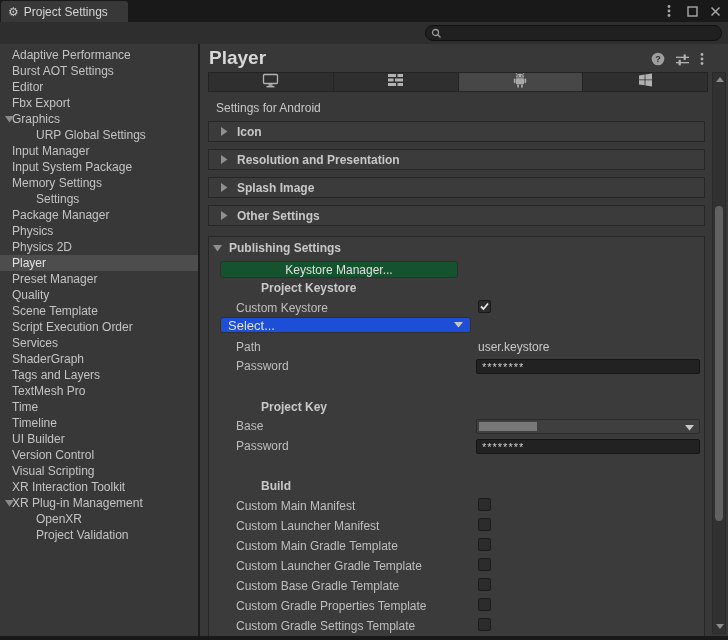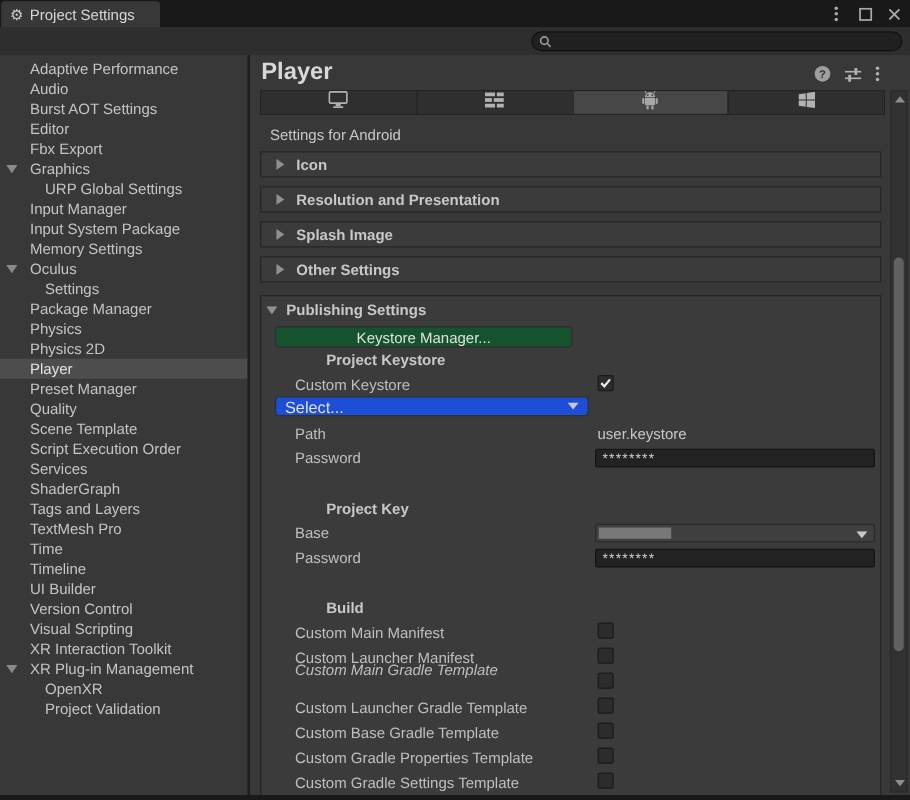--- a/index.html
+++ b/index.html
@@ -23,21 +23,21 @@
   .searchbox input { background:transparent; border:none; outline:none; color:#cccccc; font-size:11px;
                      width:260px; font-family:inherit; }
 
   
   .bodyrow { position:absolute; top:44px; left:0; right:0; bottom:4px; display:flex; }
   .bottombar { position:absolute; left:0; right:0; bottom:0; height:4px; background:#191919; }
 
   
   .sidebar { width:200px; background:#383838; border-right:2px solid #1c1c1c; padding-top:3px; overflow:hidden; }
   .side-item { position:relative; height:16px; line-height:16px; font-size:12px; color:#c4c4c4;
-               padding-left:24px; white-space:nowrap; cursor:default; }
+               padding-left:12px; white-space:nowrap; cursor:default; }
   .side-item.child { padding-left:36px; }
   .side-item.selected { background:#4d4d4d; color:#e3e3e3; }
   .side-item .fold { position:absolute; left:5px; top:5px; }
 
   
   .main { position:relative; flex:1; background:#383838; overflow:hidden; }
   .main-title { position:absolute; left:9px; top:3px; font-size:19px; font-weight:bold; color:#d8d8d8; }
   .header-icons { position:absolute; right:24px; top:8px; display:flex; gap:10px; align-items:center; }
 
   .tabbar { position:absolute; left:8px; top:28px; width:500px; height:20px; display:flex;
@@ -124,34 +124,30 @@
           <path d="M6.8 6.8 L9.5 9.5" stroke="#9a9a9a" stroke-width="1.3"></path>
         </svg>
       <input placeholder="" style="">
     </div>
   </div>
 
   <div class="bodyrow">
 
     <div class="sidebar" id="sidebar-list">
         <div class="side-item"><span>Adaptive Performance</span></div>
-        <div class="side-item"><span>Audio</span></div>
         <div class="side-item"><span>Burst AOT Settings</span></div>
         <div class="side-item"><span>Editor</span></div>
         <div class="side-item"><span>Fbx Export</span></div>
         <div class="side-item"><svg class="fold" width="9" height="7">
             <polygon points="0,0 9,0 4.5,6.5" fill="#8a8a8a"></polygon>
           </svg><span>Graphics</span></div>
         <div class="side-item child"><span>URP Global Settings</span></div>
         <div class="side-item"><span>Input Manager</span></div>
         <div class="side-item"><span>Input System Package</span></div>
         <div class="side-item"><span>Memory Settings</span></div>
-        <div class="side-item"><svg class="fold" width="9" height="7">
-            <polygon points="0,0 9,0 4.5,6.5" fill="#8a8a8a"></polygon>
-          </svg><span>Oculus</span></div>
         <div class="side-item child"><span>Settings</span></div>
         <div class="side-item"><span>Package Manager</span></div>
         <div class="side-item"><span>Physics</span></div>
         <div class="side-item"><span>Physics 2D</span></div>
         <div class="side-item selected"><span>Player</span></div>
         <div class="side-item"><span>Preset Manager</span></div>
         <div class="side-item"><span>Quality</span></div>
         <div class="side-item"><span>Scene Template</span></div>
         <div class="side-item"><span>Script Execution Order</span></div>
         <div class="side-item"><span>Services</span></div>
@@ -313,21 +309,21 @@
 
         <div class="row-label" style="top:202px">Password</div>
         <div class="pwd-field" style="top:202px">********</div>
 
         <div class="grp-label" style="top:242px">Build</div>
         <div id="build-rows">
             <div class="row-label" style="top: 262px;">Custom Main Manifest</div>
             <div class="checkbox" style="top: 261px;"></div>
             <div class="row-label" style="top: 282px;">Custom Launcher Manifest</div>
             <div class="checkbox" style="top: 281px;"></div>
-            <div class="row-label" style="top: 292px; font-style: italic;">Custom Main Gradle Template</div>
+            <div class="row-label" style="top: 302px;">Custom Main Gradle Template</div>
             <div class="checkbox" style="top: 301px;"></div>
             <div class="row-label" style="top: 322px;">Custom Launcher Gradle Template</div>
             <div class="checkbox" style="top: 321px;"></div>
             <div class="row-label" style="top: 342px;">Custom Base Gradle Template</div>
             <div class="checkbox" style="top: 341px;"></div>
             <div class="row-label" style="top: 362px;">Custom Gradle Properties Template</div>
             <div class="checkbox" style="top: 361px;"></div>
             <div class="row-label" style="top: 382px;">Custom Gradle Settings Template</div>
             <div class="checkbox" style="top: 381px;"></div>
           </div>

